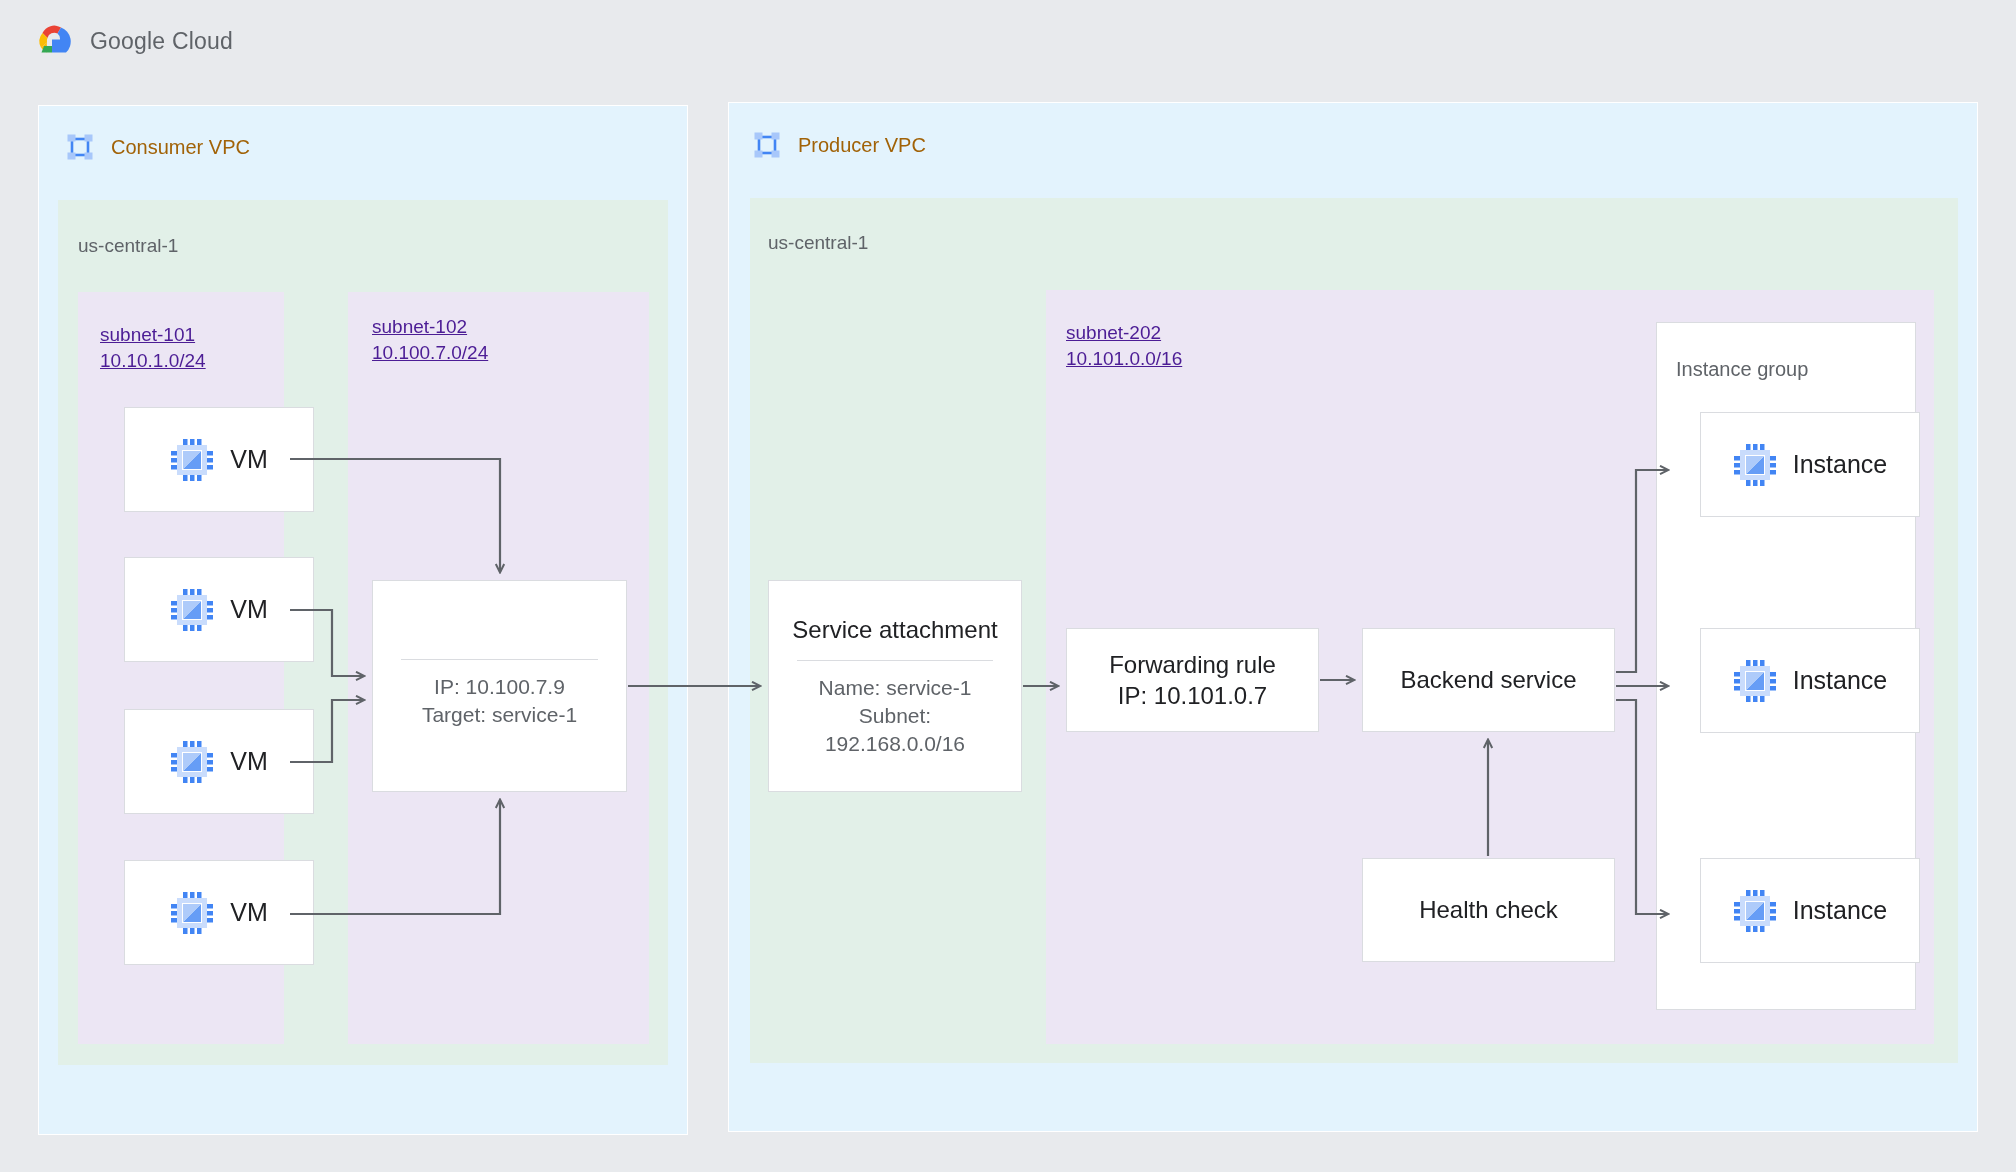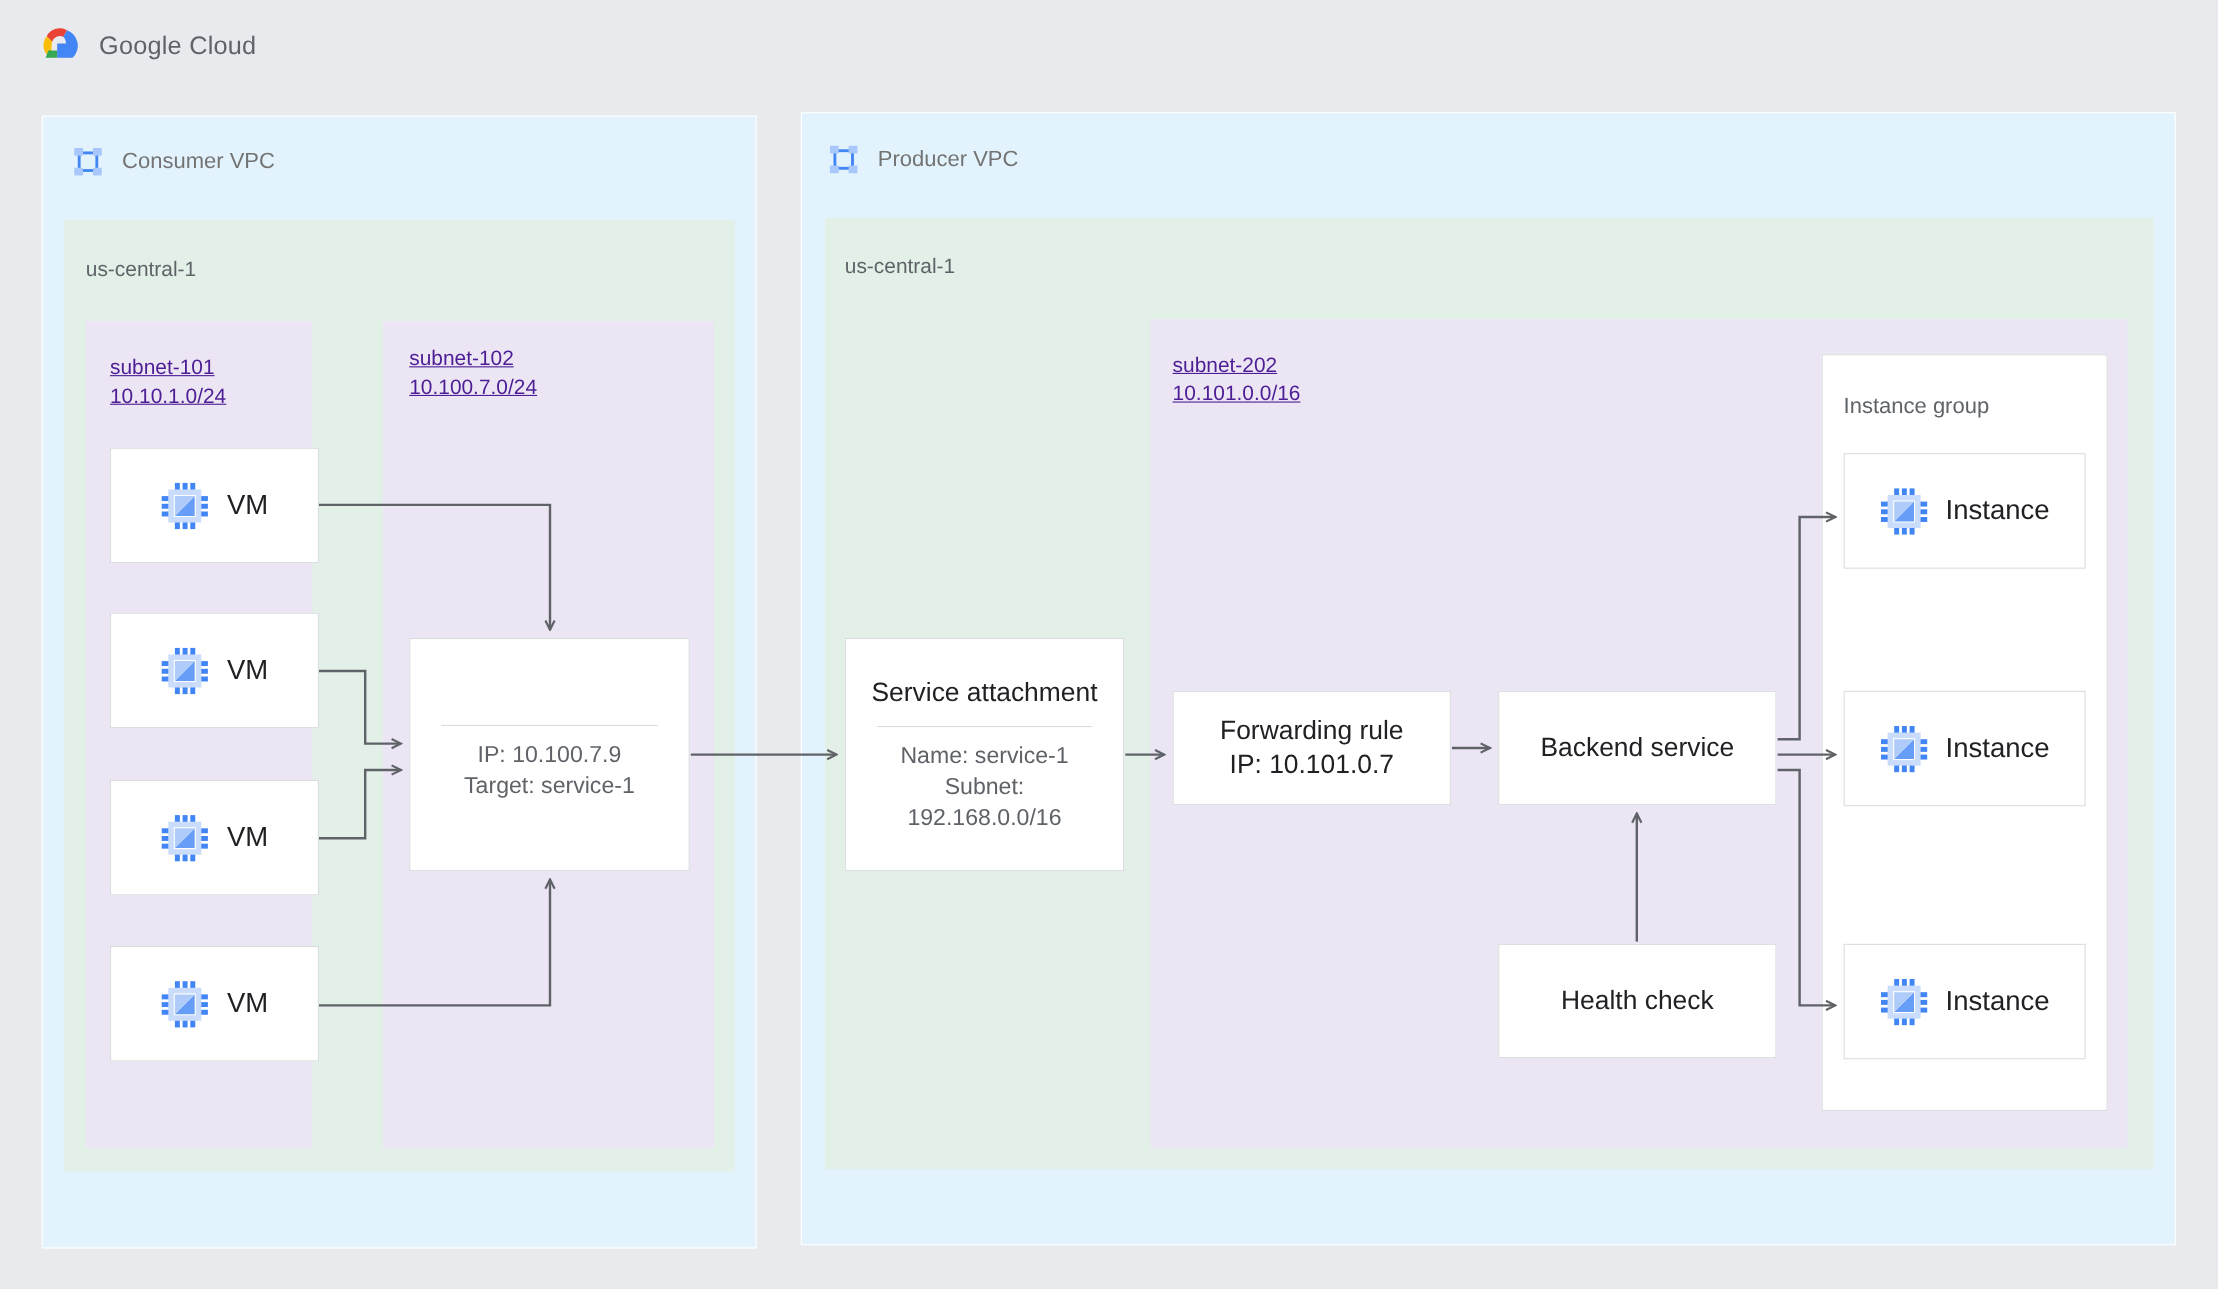--- a/index.html
+++ b/index.html
@@ -15,34 +15,34 @@
   .brand { position: absolute; left: 30px; top: 22px; display: flex; align-items: center; gap: 16px; }
   .brand-text { font-size: 23px; color: #5f6368; letter-spacing: .2px; }
   .brand-text b { font-weight: 400; }
 
   
   .vpc {
     position: absolute; background: #e3f3fd;
     border: 1px solid #ffffff;
   }
   .vpc-title { position: absolute; display: flex; align-items: center; gap: 16px; }
-  .vpc-title span { font-size: 20px; color: #737373; }
+  .vpc-title span { font-size: 20px; color: #a16207; }
 
   .region {
     position: absolute; background: #e2f0e8;
   }
   .region-label { position: absolute; font-size: 19px; color: #5f6368; }
 
   .subnet { position: absolute; background: #ece6f4; }
   .subnet-label { position: absolute; font-size: 19px; color: #4c1d95; line-height: 1.38; text-decoration: underline; }
 
   
   .node {
     position: absolute; background: #ffffff; border: 1px solid #dadce0;
-    display: flex; align-items: center; justify-content: center;
+    display: flex; align-items: center; justify-content: center; margin-left: 24px;
   }
   .vm-node { gap: 16px; }
   .vm-label { font-size: 25px; color: #202124; }
 
   .card {
     position: absolute; background: #ffffff; border: 1px solid #dadce0;
     display: flex; flex-direction: column; align-items: center; justify-content: center;
     text-align: center;
   }
   .card-title { font-size: 24px; color: #202124; line-height: 1.30; }

